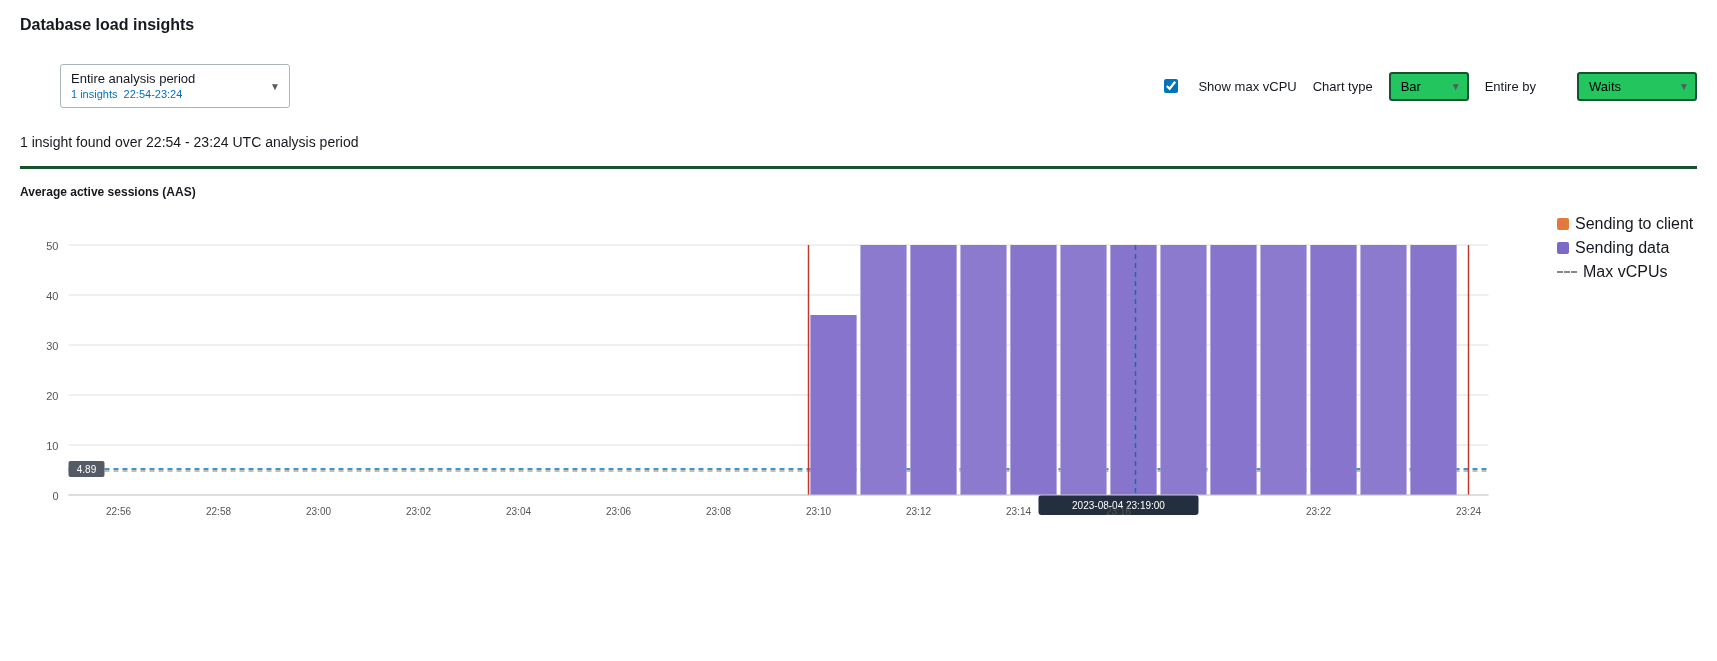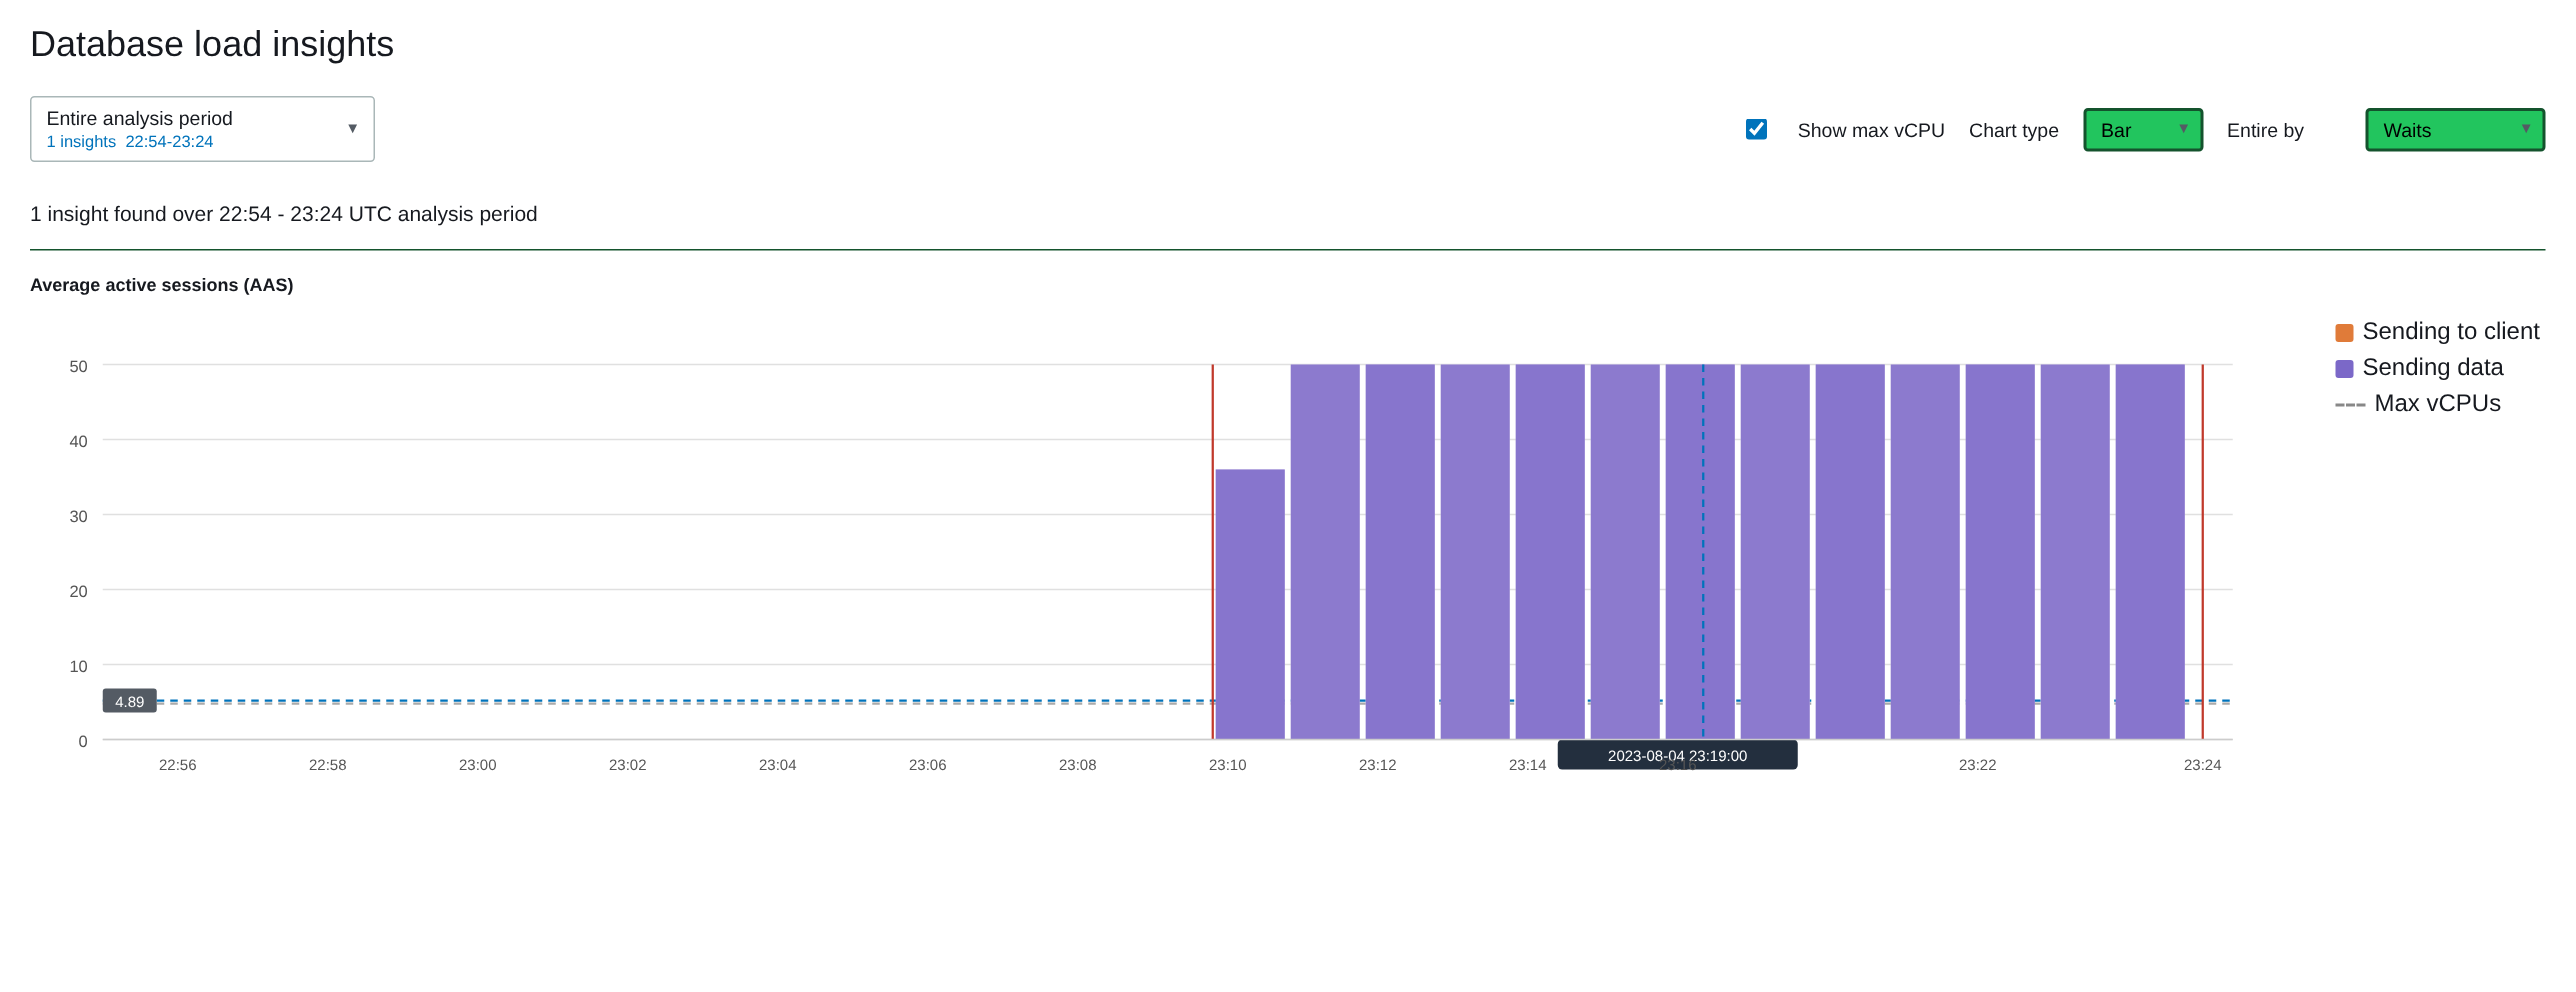--- a/index.html
+++ b/index.html
@@ -7,23 +7,23 @@
       font-family: -apple-system, BlinkMacSystemFont, "Segoe UI", Arial, sans-serif;
       font-size: 13px;
       background: #fff;
       color: #16191f;
     }
     .page-container {
       padding: 16px 20px;
       max-width: 1717px;
     }
     .page-title {
-      font-size: 24px;
-      font-weight: 400;
-      margin-bottom: 20px;
+      font-size: 16px;
+      font-weight: 700;
+      margin-bottom: 30px;
     }
     .controls-row {
       display: flex;
       align-items: center;
       gap: 16px;
       margin-bottom: 16px;
       flex-wrap: wrap;
     }
     .analysis-period-select {
       border: 1px solid #aab7b8;
@@ -39,20 +39,21 @@
       font-weight: 400;
       display: block;
     }
     .analysis-period-select .sub-label {
       font-size: 11px;
       color: #0073bb;
     }
     .analysis-period-wrapper {
       position: relative;
       display: inline-block;
+      margin-left: 40px;
     }
     .analysis-period-wrapper .chevron {
       position: absolute;
       right: 10px;
       top: 50%;
       transform: translateY(-50%);
       color: #545b64;
       font-size: 10px;
     }
     .spacer { flex: 1; }
@@ -91,21 +92,21 @@
       top: 50%;
       transform: translateY(-50%);
       pointer-events: none;
       font-size: 10px;
       color: #545b64;
     }
     .insight-summary {
       font-size: 14px;
       color: #16191f;
       padding: 10px 0 16px 0;
-      border-bottom: 1px solid #14532d;
+      border-bottom: 3px solid #14532d;
       margin-bottom: 16px;
     }
     .chart-area {
       position: relative;
       width: 100%;
       padding-bottom: 10px;
     }
     .chart-title {
       font-size: 12px;
       font-weight: 700;

